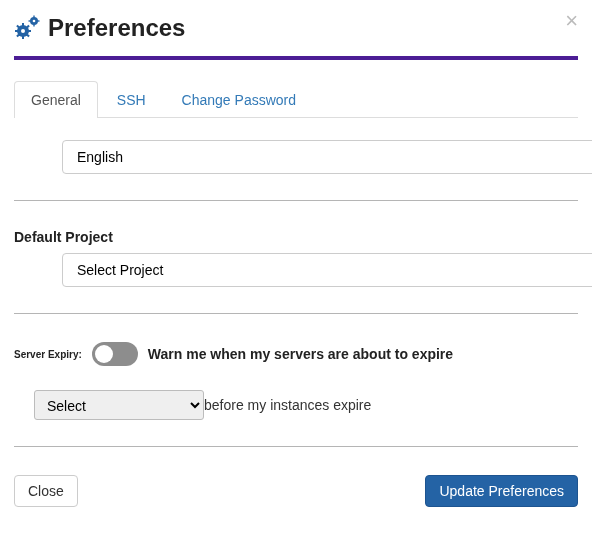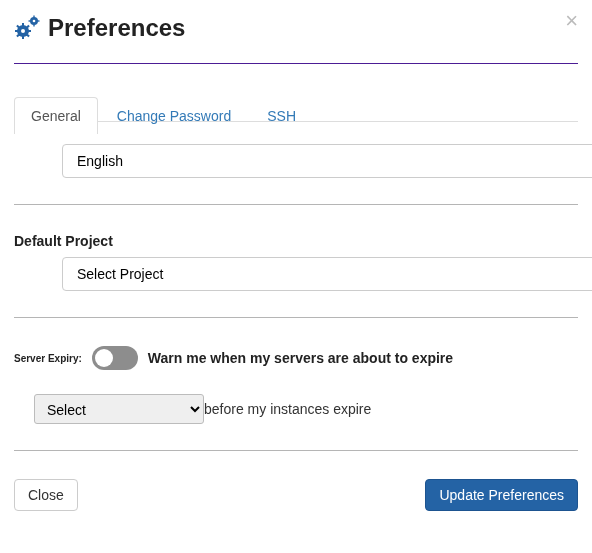--- a/index.html
+++ b/index.html
@@ -11,22 +11,22 @@
     height: 553px;
     background: #fff;
     position: relative;
   }
   .modal {
     padding: 14px 14px 20px 14px;
   }
   .modal-header {
     display: flex;
     align-items: center;
-    padding-bottom: 21px;
-    border-bottom: 1px solid #4c1d95;
+    padding-bottom: 14px;
+    border-bottom: 4px solid #4c1d95;
     position: relative;
   }
   .modal-header .title {
     font-size: 24px;
     font-weight: 700;
     margin-left: 8px;
     color: #222;
   }
   .gear-icon svg { display: block; }
   .close-x {
@@ -46,21 +46,21 @@
   }
   .tab {
     padding: 10px 16px;
     font-size: 14px;
     color: #337ab7;
     cursor: pointer;
     border: 1px solid transparent;
     border-bottom: none;
     border-radius: 4px 4px 0 0;
     position: relative;
-    top: 13px;
+    top: 1px;
   }
   .tab.active {
     color: #555;
     border-color: #ddd;
     background: #fff;
   }
   .tab-body {
     padding-top: 22px;
   }
   .field-block {
@@ -191,22 +191,22 @@
           </g>
         </g>
       </svg>
     </span>
     <span class="title">Preferences</span>
     <span class="close-x">×</span>
   </div>
 
   <div class="tabs">
     <div class="tab active">General</div>
+    <div class="tab">SSH</div>
     <div class="tab">Change Password</div>
-    <div class="tab">SSH</div>
   </div>
 
   <div class="tab-body">
 
     <div class="field-block">
       <select class="full">
         <option>English</option>
       </select>
     </div>
 

